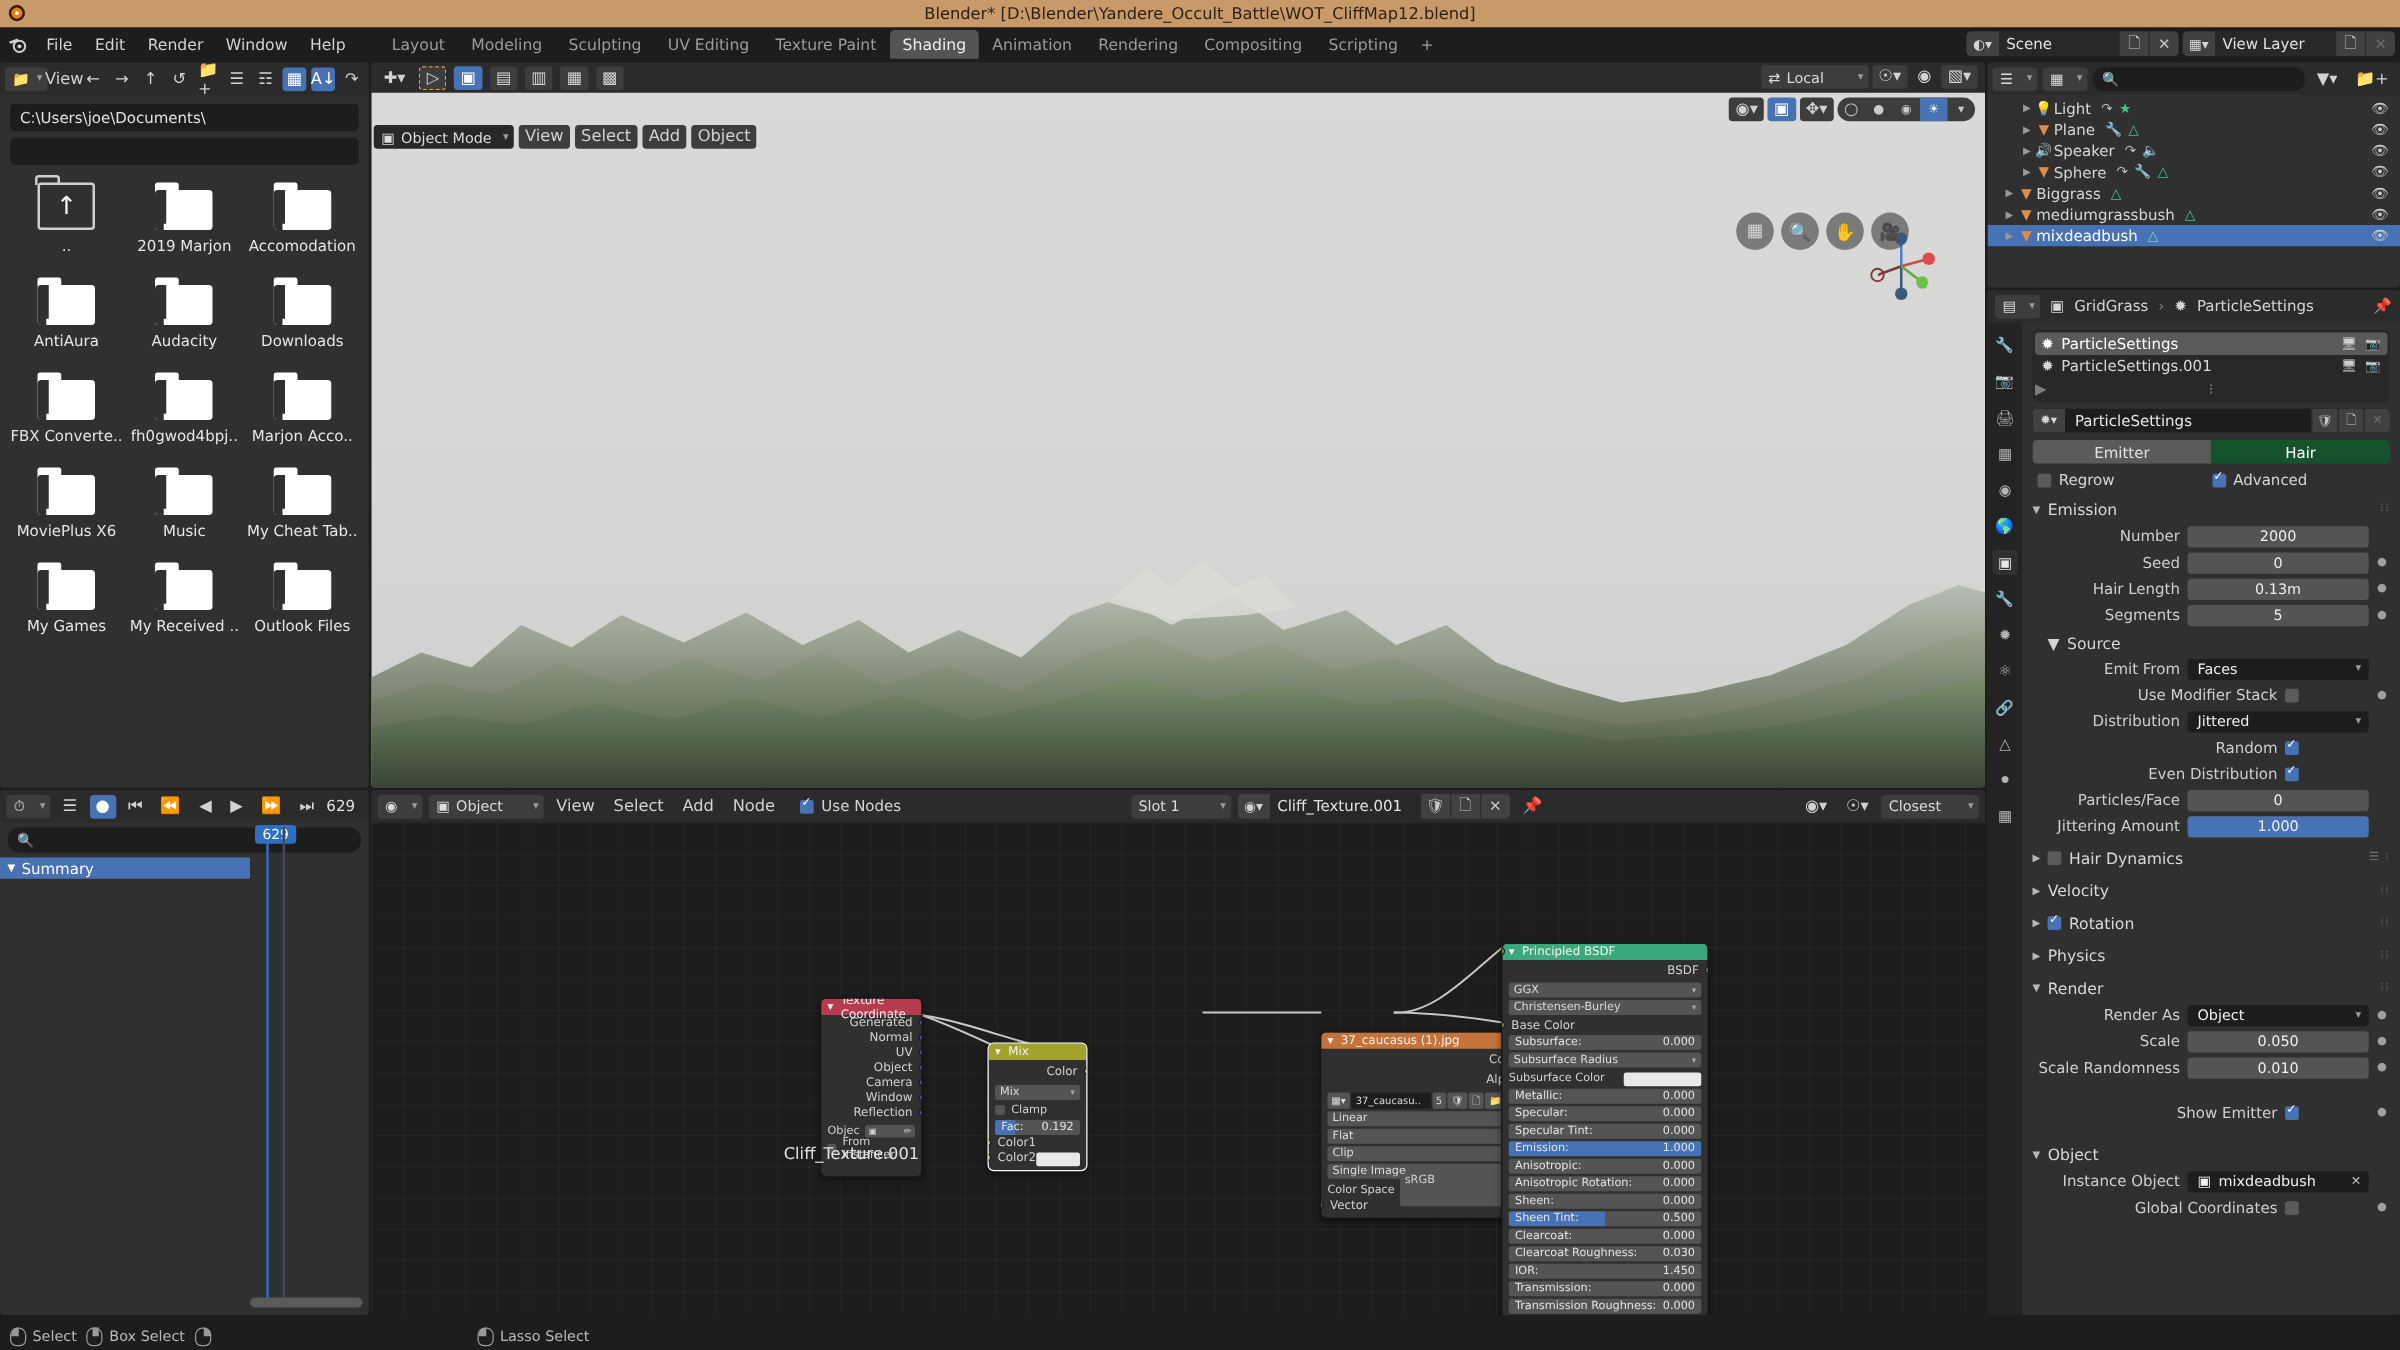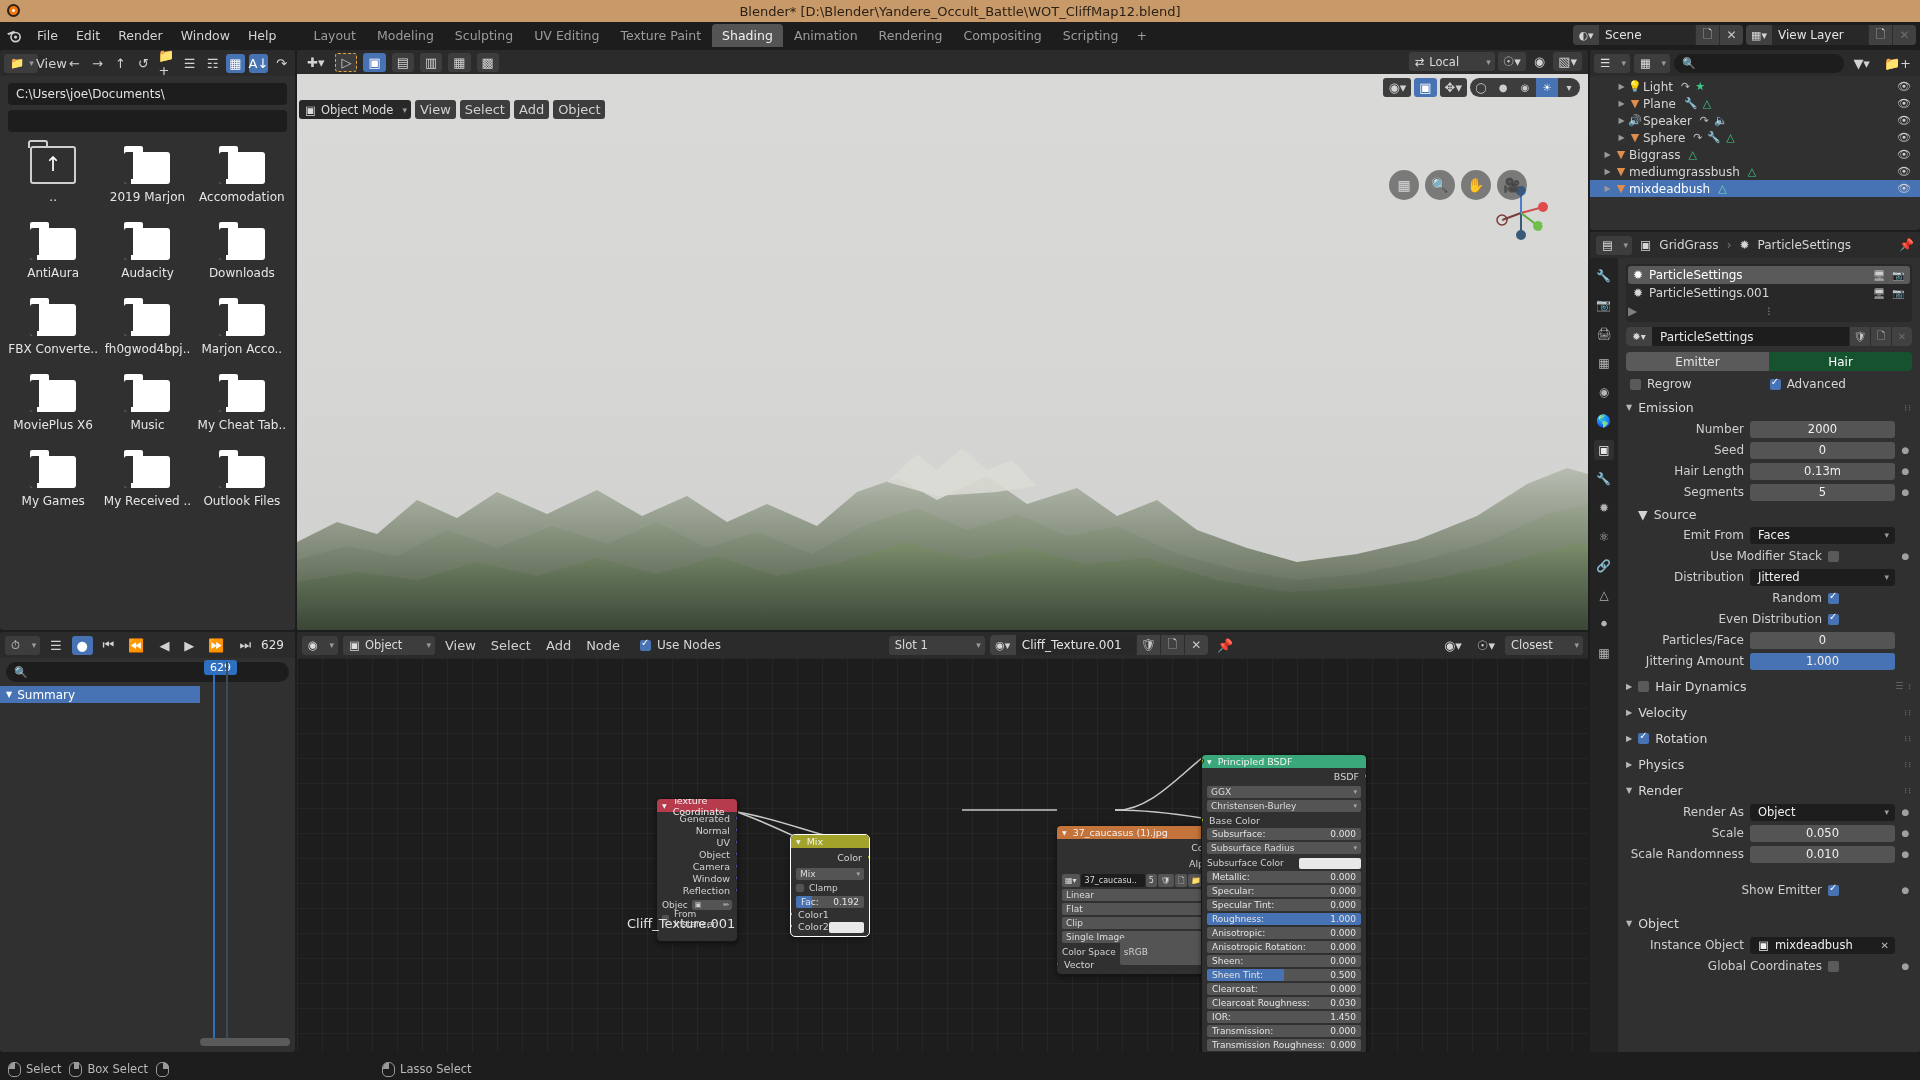--- a/index.html
+++ b/index.html
@@ -809,21 +809,21 @@
       </div>
       <div class="hbtn flat">View</div>
       <div class="hbtn flat">Select</div>
       <div class="hbtn flat">Add</div>
       <div class="hbtn flat">Node</div>
       <div style="display:flex;align-items:center;gap:6px;margin-left:10px;">
         <span class="chk on"></span>
         <span style="font-size:12px;">Use Nodes</span>
       </div>
       <div style="flex:1"></div>
-      <div class="drop" style="width:96px">
+      <div class="drop" style="width:80px">
         <span>Slot 1</span>
           <span class="chev">▾</span>
       </div>
       <div class="idblock">
         <div class="icobtn">◉▾</div>
         <div class="idname" style="min-width:120px;">Cliff_Texture.001</div>
         <div class="endbtn">🛡</div>
         <div class="endbtn">🗋</div>
         <div class="endbtn">✕</div>
       </div>
@@ -958,21 +958,21 @@
         <div class="n-drop">
             <span>Clip</span>
             <span class="cv">▾</span>
           </div>
         <div class="n-drop">
             <span>Single Image</span>
             <span class="cv">▾</span>
           </div>
         <div class="n-row">
           <span>Color Space</span>
-          <span style="flex:1;height:26px;background:#545454;border-radius:2px;display:flex;align-items:center;padding:0 4px;">
+          <span style="flex:1;height:26px;background:#545454;border-radius:2px;display:flex;padding:0 4px;">
             <span>sRGB</span>
               <span style="margin-left:auto;font-size:7px;color:#aaa;">▾</span>
           </span>
         </div>
         <div class="n-in" style="margin-bottom:4px;">
             <span class="sock l s-violet"></span>
             <span>Vector</span>
           </div>
       </div>
 
@@ -1016,21 +1016,21 @@
           </div>
         <div class="n-val">
             <span class="tx">Specular:</span>
             <span class="v">0.000</span>
           </div>
         <div class="n-val">
             <span class="tx">Specular Tint:</span>
             <span class="v">0.000</span>
           </div>
         <div class="n-val hl">
-            <span class="tx">Roughness:</span>
+            <span class="tx">Emission:</span>
             <span class="v">1.000</span>
           </div>
         <div class="n-val">
             <span class="tx">Anisotropic:</span>
             <span class="v">0.000</span>
           </div>
         <div class="n-val">
             <span class="tx">Anisotropic Rotation:</span>
             <span class="v">0.000</span>
           </div>

